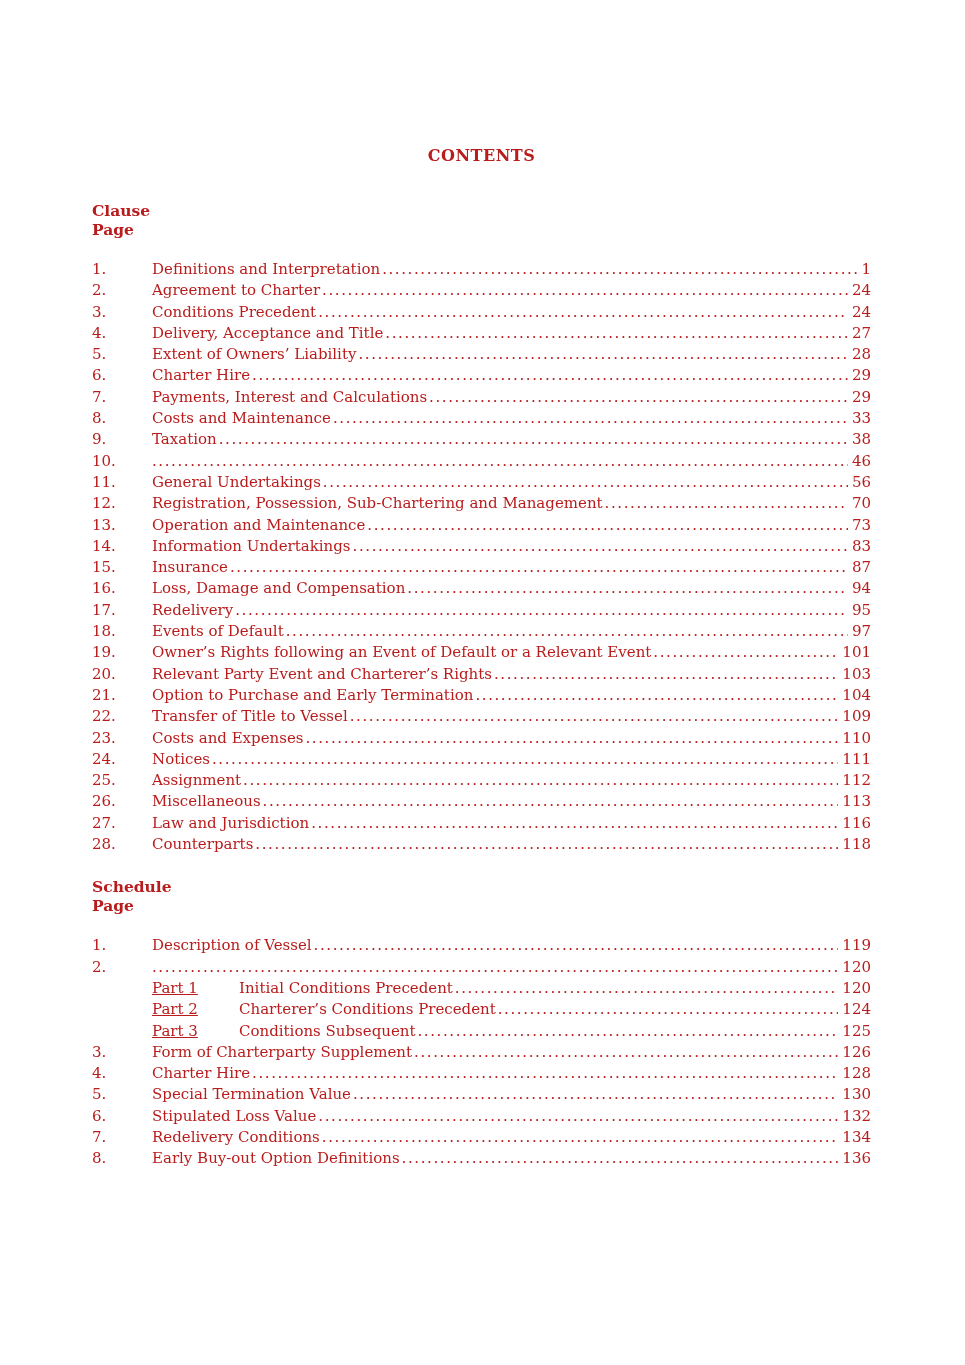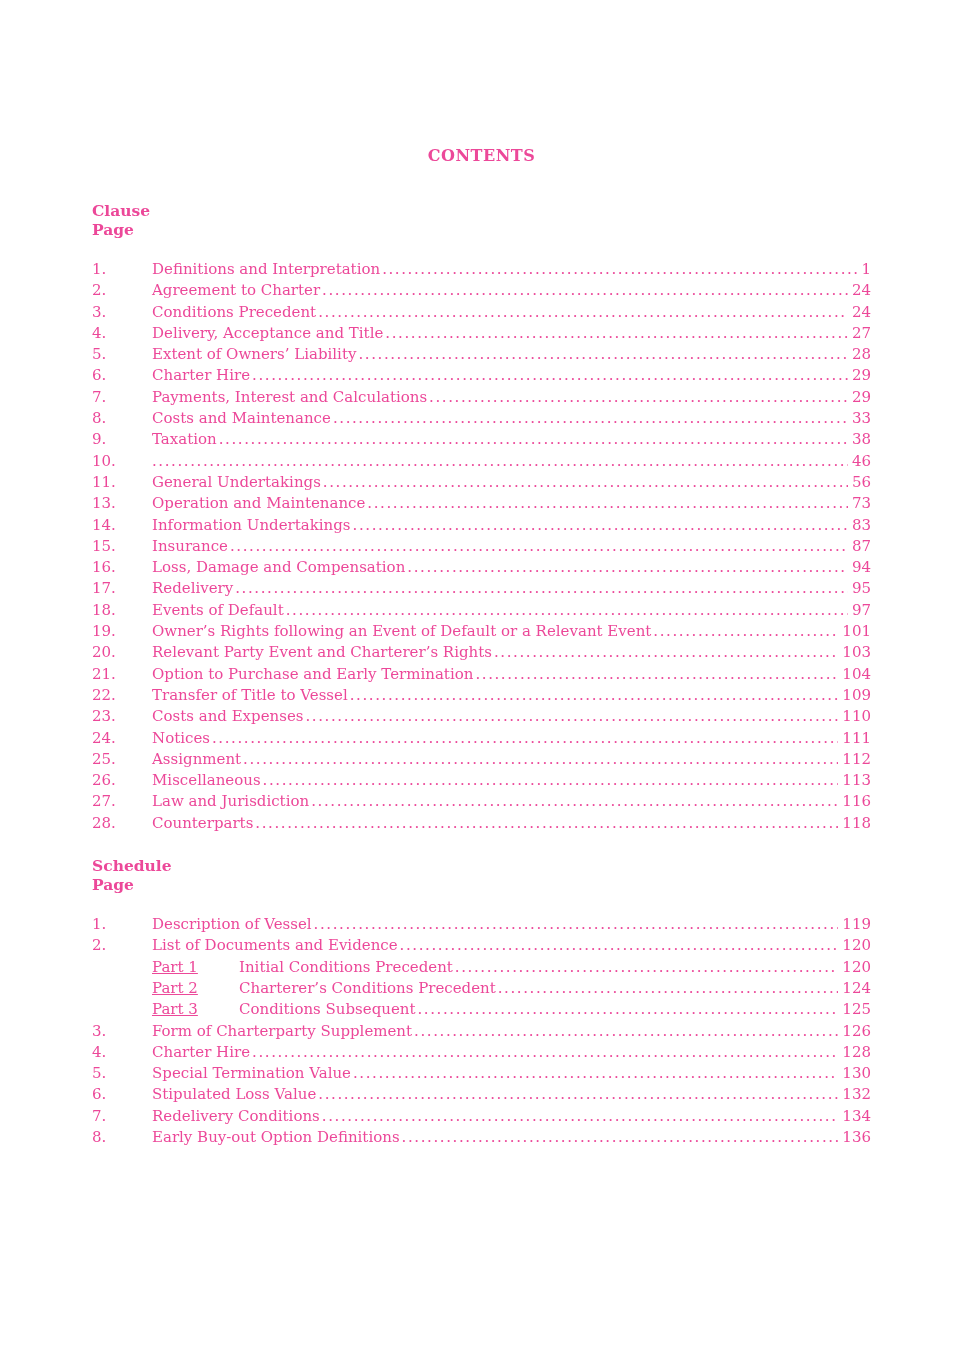--- a/index.html
+++ b/index.html
@@ -5,21 +5,21 @@
   html, body {
     margin: 0;
     padding: 0;
     background: #ffffff;
   }
   .page {
     position: relative;
     width: 965px;
     height: 1365px;
     background: #ffffff;
-    color: #ec4899;
+    color: #b91c1c;
     font-family: "DejaVu Serif", "Liberation Serif", serif;
     font-size: 15px;
     box-sizing: border-box;
     padding: 146px 94px 16px 92px;
     overflow: hidden;
   }
   .doc-title {
     text-align: center;
     font-weight: bold;
     font-size: 16px;
@@ -141,20 +141,26 @@
         <span class="leader"></span>
         <span class="pageno">46</span>
       </div>
       <div class="row">
         <span class="num">11.</span>
         <span class="title">General Undertakings</span>
         <span class="leader"></span>
         <span class="pageno">56</span>
       </div>
       <div class="row">
+        <span class="num">12.</span>
+        <span class="title">Registration, Possession, Sub-Chartering and Management</span>
+        <span class="leader"></span>
+        <span class="pageno">70</span>
+      </div>
+      <div class="row">
         <span class="num">13.</span>
         <span class="title">Operation and Maintenance</span>
         <span class="leader"></span>
         <span class="pageno">73</span>
       </div>
       <div class="row">
         <span class="num">14.</span>
         <span class="title">Information Undertakings</span>
         <span class="leader"></span>
         <span class="pageno">83</span>
@@ -252,21 +258,20 @@
 
   <div class="toc" id="schedule-list">
       <div class="row">
         <span class="num">1.</span>
         <span class="title">Description of Vessel</span>
         <span class="leader"></span>
         <span class="pageno">119</span>
       </div>
       <div class="row">
         <span class="num">2.</span>
-        <span class="title">List of Documents and Evidence</span>
         <span class="leader"></span>
         <span class="pageno">120</span>
       </div>
       <div class="row">
         <span class="num"></span>
         <span class="part">Part 1</span>
         <span class="title">Initial Conditions Precedent</span>
         <span class="leader"></span>
         <span class="pageno">120</span>
       </div>

